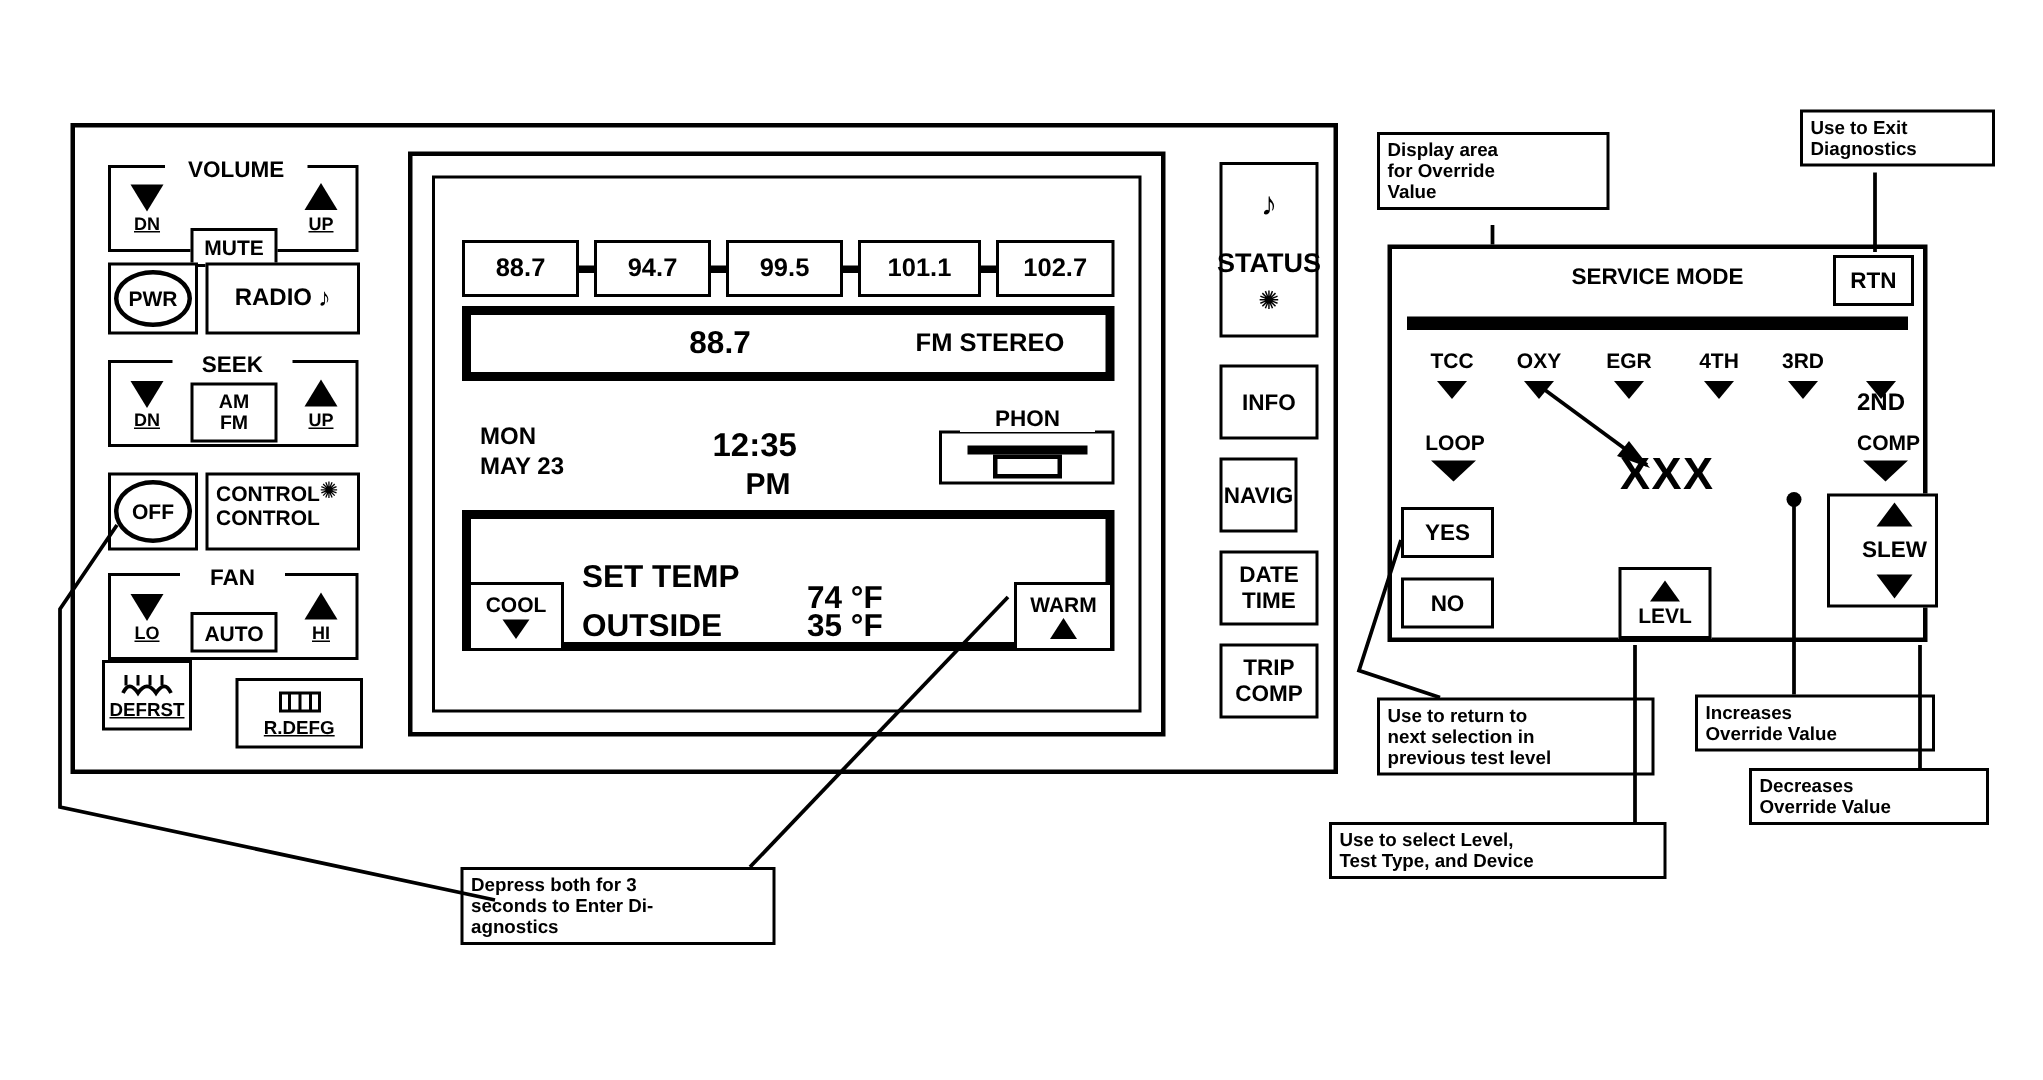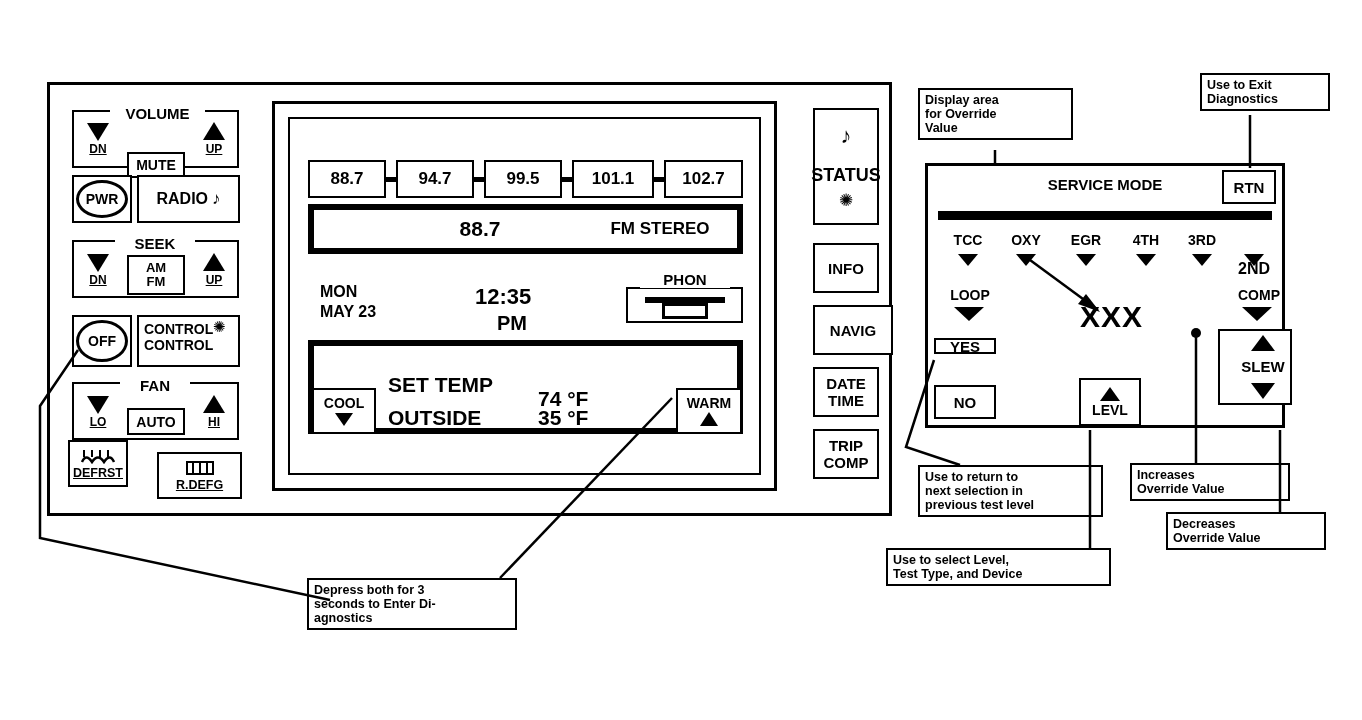--- a/index.html
+++ b/index.html
@@ -152,21 +152,21 @@
       <polygon points="10,1 1,15 19,15" fill="#000"></polygon>
     </svg>
 </div>
 
 <div class="abs bx2 ctr" style="left:813px;top:108px;width:66px;height:117px;flex-direction:column;">
   <span style="font-size:22px;">♪</span>
   <span class="bold" style="font-size:18px;margin-top:16px;">STATUS</span>
   <span style="font-size:17px;margin-top:4px;">✺</span>
 </div>
 <div class="abs bx2 ctr bold" style="left:813px;top:243px;width:66px;height:50px;font-size:15px;">INFO</div>
-<div class="abs bx2 ctr bold" style="left:813px;top:305px;width:80px;height:50px;font-size:15px;">NAVIG</div>
+<div class="abs bx2 ctr bold" style="left:813px;top:305px;width:52px;height:50px;font-size:15px;">NAVIG</div>
 <div class="abs bx2 ctr bold" style="left:813px;top:367px;width:66px;height:50px;flex-direction:column;font-size:15px;line-height:17px;">
   <span>DATE</span>
   <span>TIME</span>
 </div>
 <div class="abs bx2 ctr bold" style="left:813px;top:429px;width:66px;height:50px;flex-direction:column;font-size:15px;line-height:17px;">
   <span>TRIP</span>
   <span>COMP</span>
 </div>
 
 <div class="abs bx" style="left:925px;top:163px;width:360px;height:265px;"></div>
@@ -194,21 +194,21 @@
 <div class="abs ctr bold" style="left:1228px;top:287px;width:62px;font-size:14px;">COMP</div>
 <svg width="40" height="18" style="position:absolute;left:950px;top:305px;">
     <polygon points="4,2 34,2 19,16" fill="#000"></polygon>
   </svg>
 <svg width="40" height="18" style="position:absolute;left:1238px;top:305px;">
     <polygon points="4,2 34,2 19,16" fill="#000"></polygon>
   </svg>
 
 <div class="abs bold" style="left:1080px;top:300px;font-size:30px;letter-spacing:1px;">XXX</div>
 
-<div class="abs bx2 ctr bold" style="left:934px;top:338px;width:62px;height:16px;font-size:15px;text-align:right;">YES</div>
+<div class="abs bx2 ctr bold" style="left:934px;top:338px;width:62px;height:34px;font-size:15px;text-align:right;">YES</div>
 <div class="abs bx2 ctr bold" style="left:934px;top:385px;width:62px;height:34px;font-size:15px;">NO</div>
 
 <div class="abs bx2 ctr" style="left:1079px;top:378px;width:62px;height:48px;flex-direction:column;">
   <svg width="22" height="16">
       <polygon points="11,1 1,15 21,15" fill="#000"></polygon>
     </svg>
   <span class="bold" style="font-size:14px;">LEVL</span>
 </div>
 
 <div class="abs bx2 ctr" style="left:1218px;top:329px;width:74px;height:76px;flex-direction:column;justify-content:space-around;padding-left:16px;">

